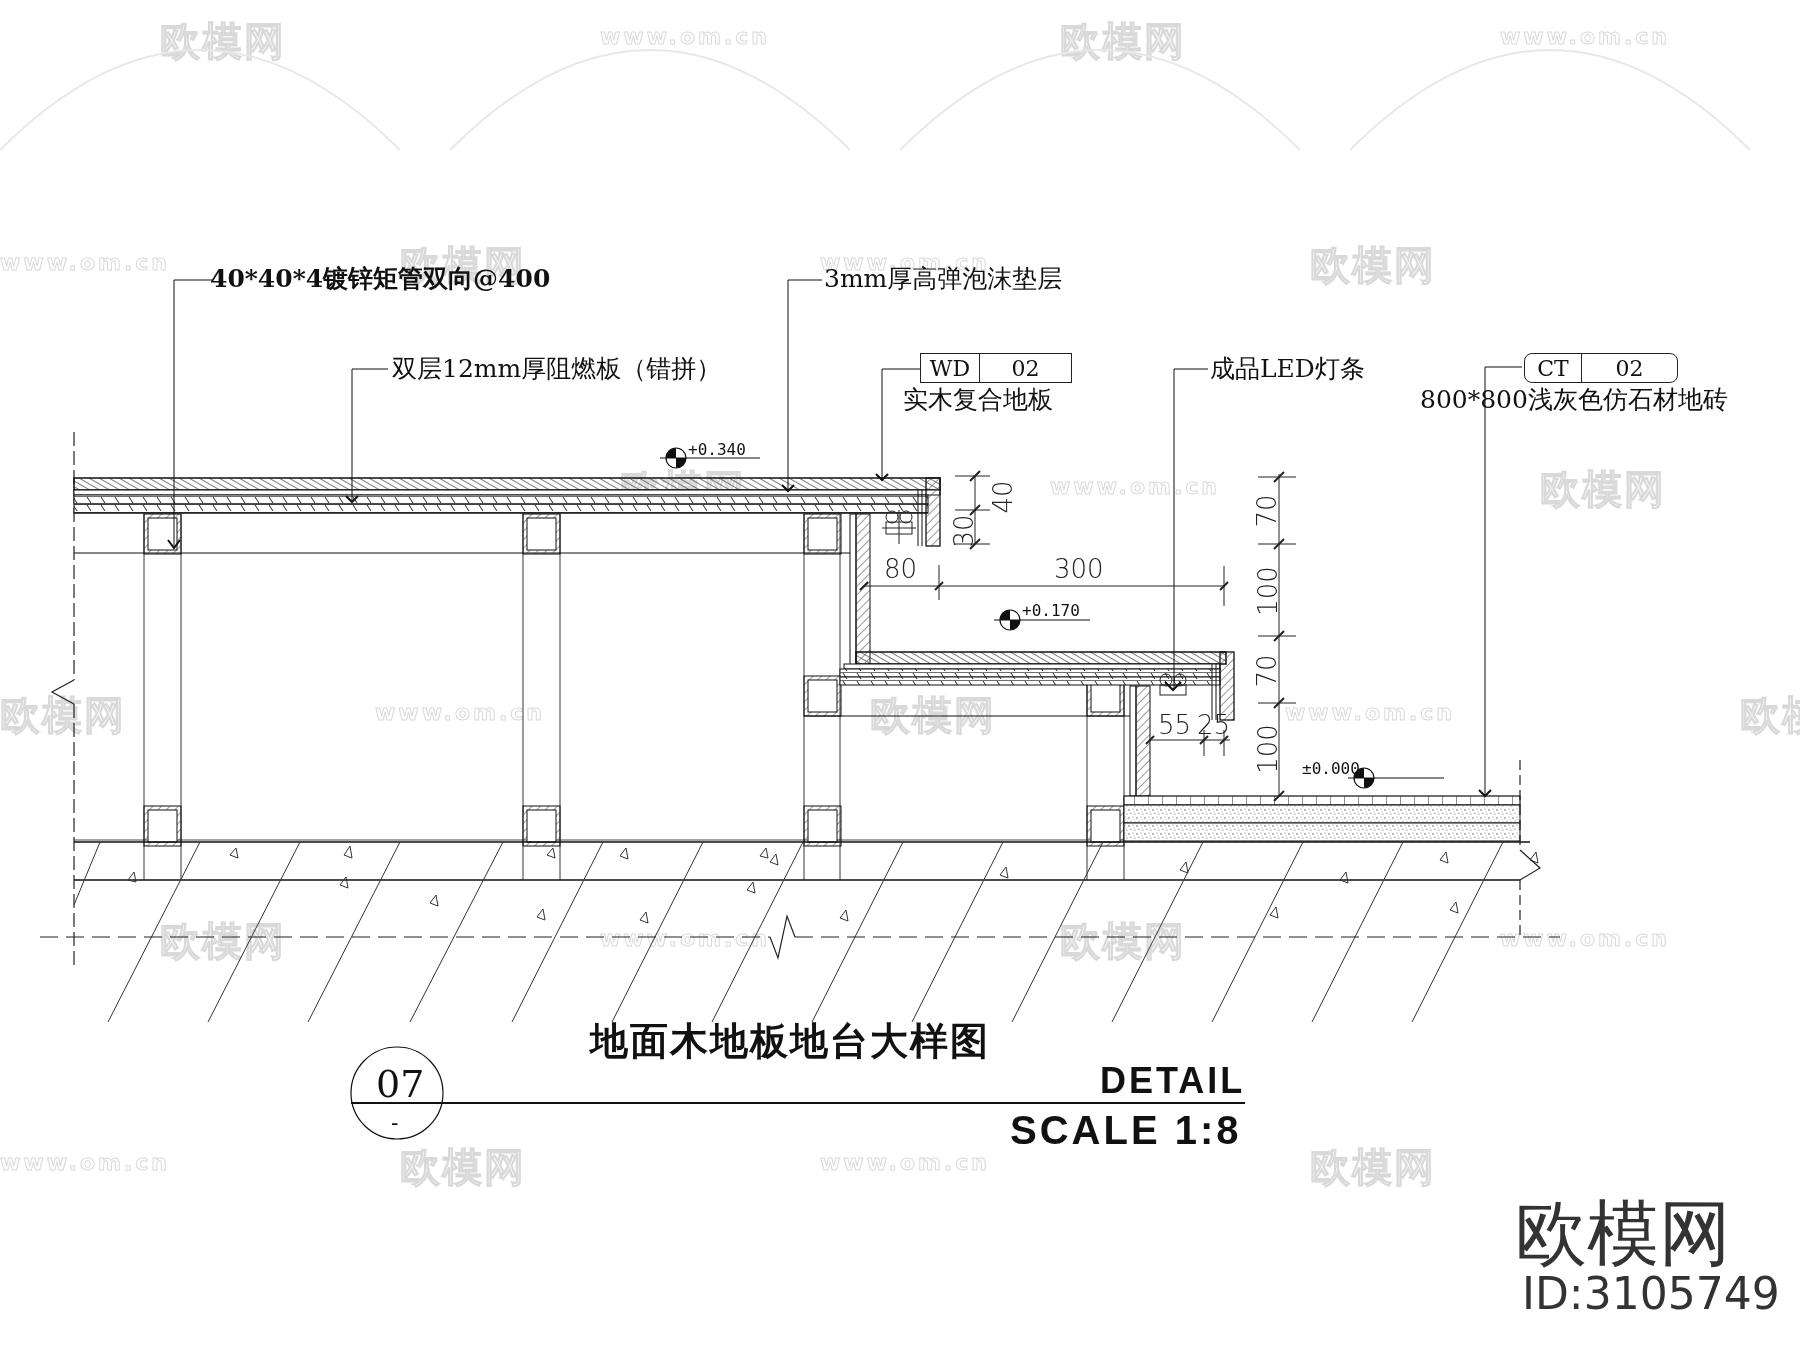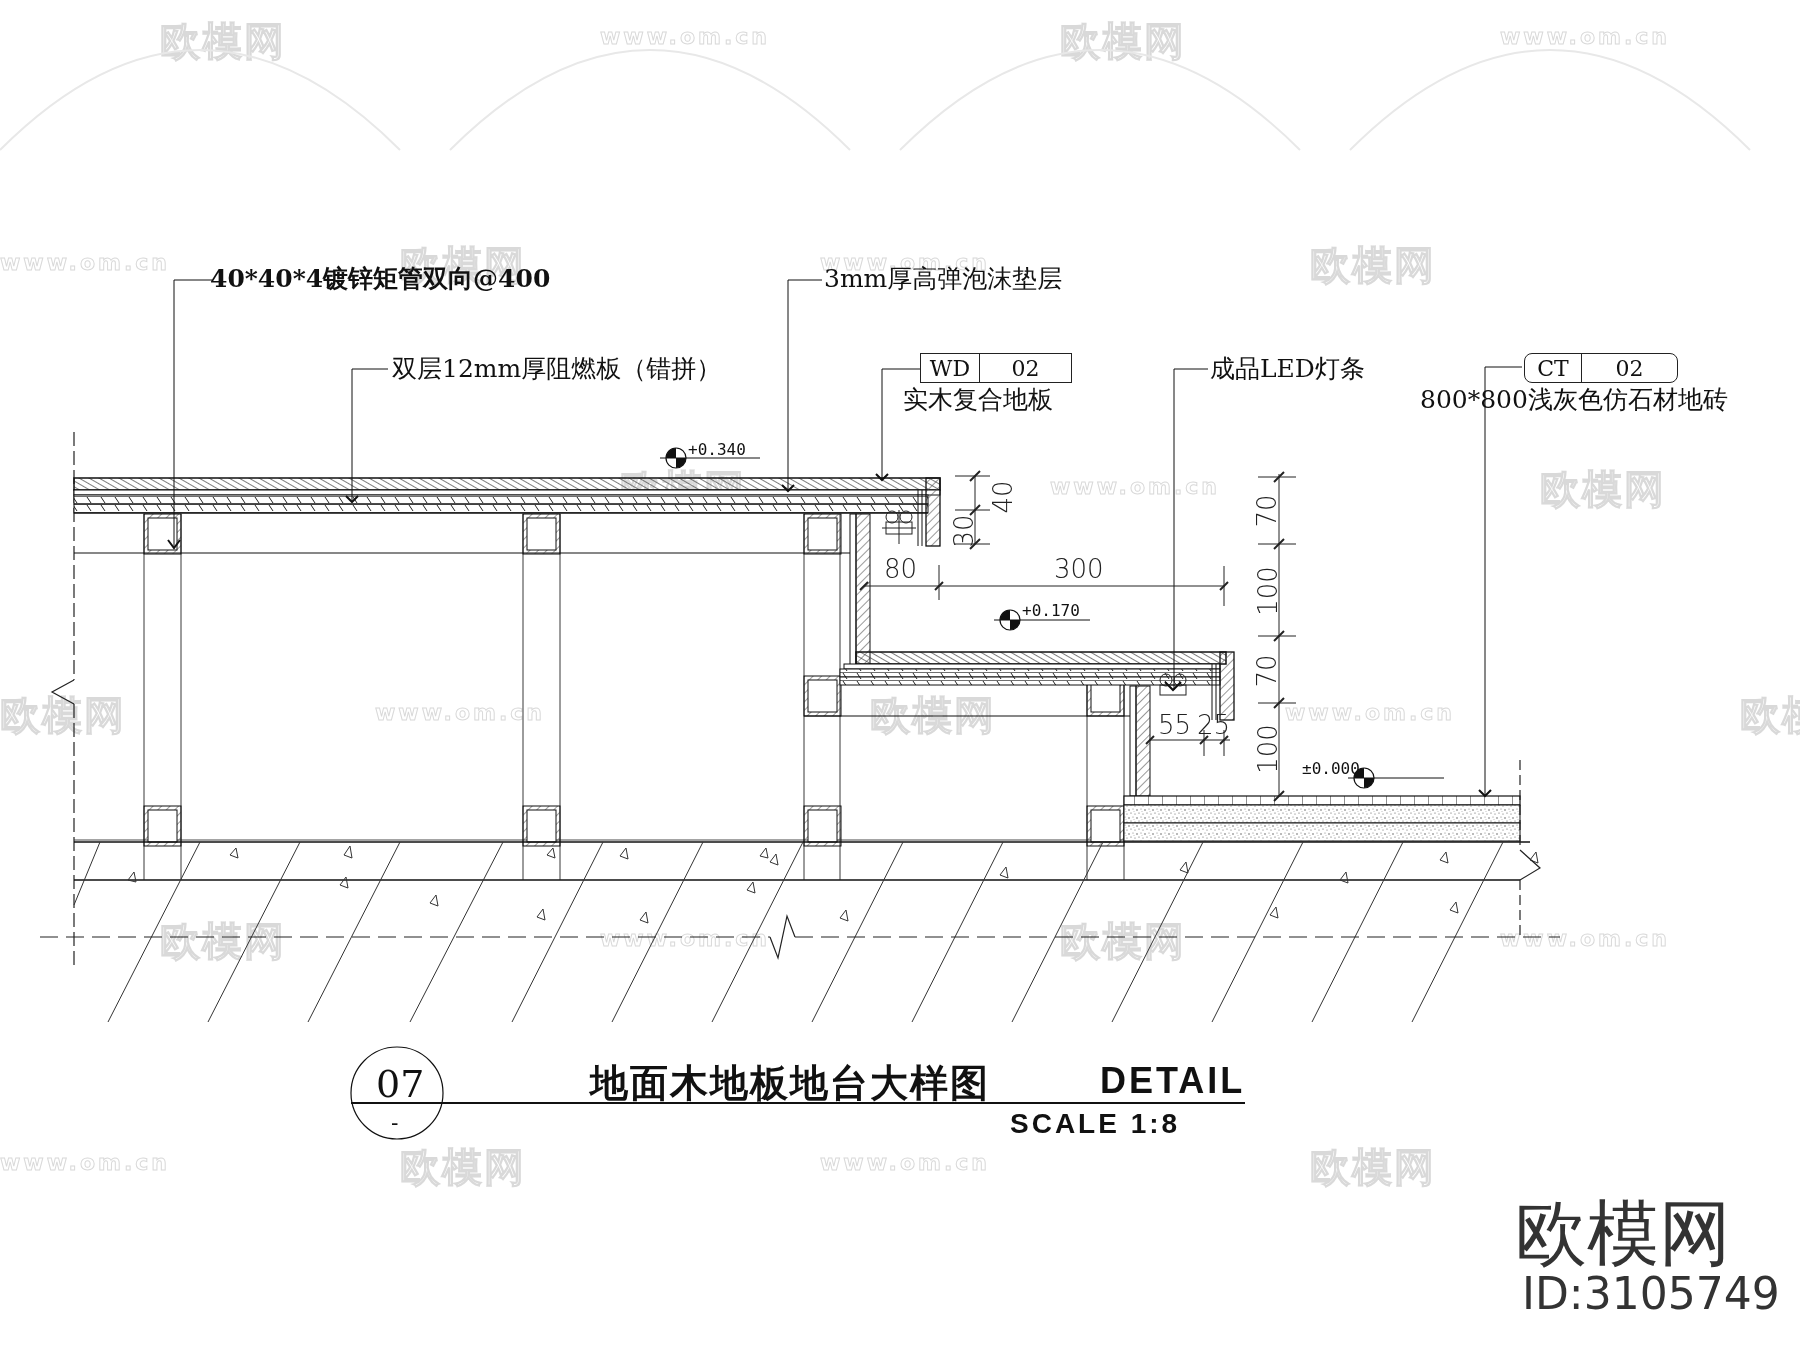--- a/index.html
+++ b/index.html
@@ -10,21 +10,21 @@
   .wm-url { font-size:22px; letter-spacing:3px; }
   .lbl { position:absolute; font-family:"DejaVu Serif", serif; color:#111; font-size:25px; white-space:nowrap; line-height:1; }
   .tagbox { position:absolute; display:flex; border:1px solid #222; height:28px; font-family:"DejaVu Serif", serif; font-size:22px; color:#111; }
   .tagbox span { display:flex; align-items:center; justify-content:center; }
   .tagbox .code { border-right:1px solid #222; }
   .elev { position:absolute; font-family:"DejaVu Sans Mono", monospace; font-size:16px; color:#111; white-space:nowrap; }
   .dim { position:absolute; font-family:"DejaVu Sans", sans-serif; font-size:26px; color:#222; font-weight:200; white-space:nowrap; line-height:1; }
   .dim.v { transform:rotate(-90deg); transform-origin:center center; }
   .title { position:absolute; font-family:"DejaVu Sans", sans-serif; font-weight:bold; font-size:38px; color:#111; white-space:nowrap; letter-spacing:2px; }
   .title-en { position:absolute; font-family:"Liberation Sans", sans-serif; font-weight:bold; font-size:36px; color:#111; letter-spacing:3px; white-space:nowrap; }
-  .scale { position:absolute; font-family:"Liberation Sans", sans-serif; font-weight:bold; font-size:28px; color:#111; letter-spacing:3px; white-space:nowrap; }
+  .scale { position:absolute; font-family:"Liberation Sans", sans-serif; font-weight:bold; font-size:40px; color:#111; letter-spacing:3px; white-space:nowrap; }
   .bubble-num { position:absolute; font-family:"DejaVu Serif", serif; font-size:38px; color:#111; }
   .bubble-sub { position:absolute; font-family:"DejaVu Serif", serif; font-size:22px; color:#111; }
   .brand { position:absolute; font-family:"DejaVu Sans", sans-serif; color:#333; white-space:nowrap; }
 </style>
 </head>
 <body>
 
 <div>
   <div class="wm wm-logo" style="left:160px;top:14px;">欧模网</div>
   <div class="wm wm-url" style="left:600px;top:24px;">www.om.cn</div>
@@ -354,18 +354,18 @@
 <div class="dim" style="left:1054px;top:556px;">300</div>
 <div class="dim" style="left:1158px;top:712px;">55</div>
 <div class="dim" style="left:1197px;top:712px;">25</div>
 <div class="dim v" style="left:1250px;top:498px;">70</div>
 <div class="dim v" style="left:1243px;top:578px;">100</div>
 <div class="dim v" style="left:1250px;top:658px;">70</div>
 <div class="dim v" style="left:1243px;top:736px;">100</div>
 
 <div class="bubble-num" style="left:376px;top:1062px;">07</div>
 <div class="bubble-sub" style="left:391px;top:1110px;">-</div>
-<div class="title" style="left:590px;top:1058px;">地面木地板地台大样图</div>
+<div class="title" style="left:590px;top:1016px;">地面木地板地台大样图</div>
 <div class="title-en" style="left:1100px;top:1060px;">DETAIL</div>
 <div class="scale" style="left:1010px;top:1108px;">SCALE 1:8</div>
 
 <div class="brand" style="left:1515px;top:1186px;font-size:72px;">欧模网</div>
 <div class="brand" style="left:1515px;top:1268px;font-size:44px;margin-left:7px;">ID:3105749</div>
 
 </body></html>

